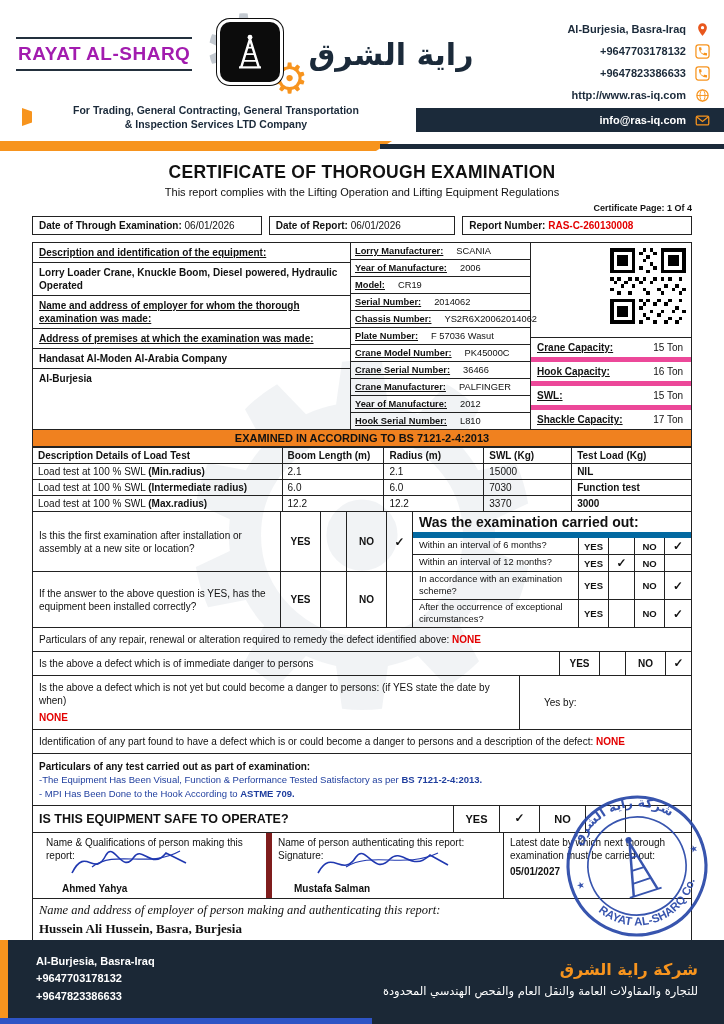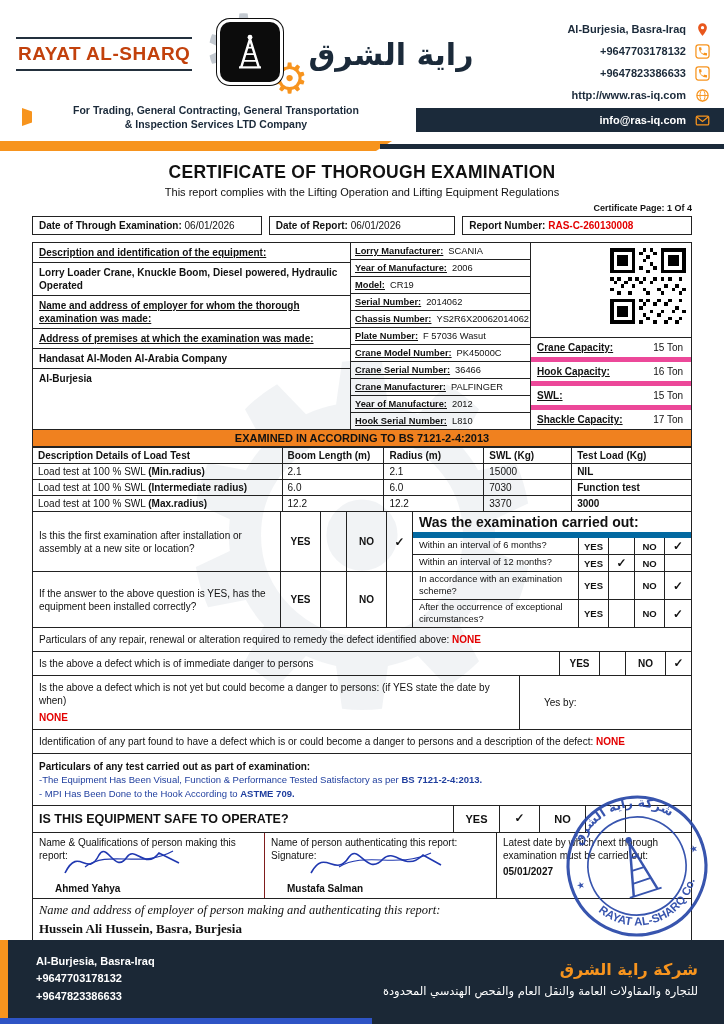--- a/index.html
+++ b/index.html
@@ -8,21 +8,21 @@
   .page { position:relative; width:724px; height:1024px; background:#fff; overflow:hidden; color:#111; }
 
   
   .watermark { position:absolute; left:50%; top:540px; transform:translate(-50%,-50%);
     font-size:470px; color:rgba(120,135,160,0.10); z-index:0; pointer-events:none; line-height:1; }
 
   
   .hdr { position:relative; z-index:1; display:flex; justify-content:space-between; padding:8px 0 0 16px; height:140px; }
   .logo-block { width:400px; }
   .logo-row { display:flex; align-items:center; gap:12px; height:92px; }
-  .logo-name { font-size:19px; font-weight:bold; color:#c2410c; border-top:2px solid #23303d; border-bottom:2px solid #23303d; padding:4px 2px; letter-spacing:.5px; white-space:nowrap; }
+  .logo-name { font-size:19px; font-weight:bold; color:#a21caf; border-top:2px solid #23303d; border-bottom:2px solid #23303d; padding:4px 2px; letter-spacing:.5px; white-space:nowrap; }
   .logo-center { position:relative; width:92px; height:92px; flex:0 0 92px; }
   .gear-big { position:absolute; left:-4px; top:-6px; font-size:96px; line-height:96px; color:#c3c9d0; }
   .gear-small { position:absolute; right:-12px; bottom:0; font-size:42px; line-height:42px; color:#F7941E; }
   .icon-box { position:absolute; left:16px; top:14px; width:60px; height:60px; background:#0c0c0c; border-radius:10px;
     display:flex; align-items:center; justify-content:center; box-shadow:0 0 0 3px #fff, 0 0 0 4px #0c0c0c; }
   .logo-arabic { font-family:"DejaVu Sans", sans-serif; font-size:30px; font-weight:bold; color:#1B2A3A; direction:rtl; white-space:nowrap; }
   .tagline { margin-top:4px; text-align:center; font-weight:bold; color:#1B2A3A; font-size:10.5px; line-height:1.3; position:relative; }
   .tagline::before { content:""; position:absolute; left:6px; top:4px; width:10px; height:18px; background:#F7941E; clip-path:polygon(0 0,100% 20%,100% 80%,0 100%); }
 
   .contact-block { width:310px; padding-top:10px; display:flex; flex-direction:column; align-items:stretch; }
@@ -52,21 +52,21 @@
   .red { color:#E30000; font-weight:bold; }
 
   
   .equip { display:flex; border:1.2px solid #222; margin-top:7px; min-height:188px; align-items:stretch; }
   .eq-left { width:318px; border-right:1px solid #222; display:flex; flex-direction:column; }
   .eq-box { border-bottom:1px solid #222; padding:3px 6px; font-size:10px; line-height:1.3; }
   .eq-box:last-child { border-bottom:none; flex:1; }
   .lbl { font-weight:bold; text-decoration:underline; }
   .bold { font-weight:bold; }
   .eq-mid { width:180px; border-right:1px solid #222; display:flex; flex-direction:column; }
-  .eq-row { border-bottom:1px solid #222; padding:2px 4px; font-size:9.3px; flex:1; display:flex; align-items:center; gap:5px; white-space:nowrap; }
+  .eq-row { border-bottom:1px solid #222; padding:2px 4px; font-size:9.3px; flex:1; display:flex; align-items:center; gap:13px; white-space:nowrap; }
   .eq-row:last-child { border-bottom:none; }
   .eq-row.sep { border-top:1px solid #222; margin-top:-1px; }
   .eq-right { flex:1; display:flex; flex-direction:column; }
   .qr-wrap { padding:5px 5px 0 0; display:flex; justify-content:flex-end; }
   .qr-wrap svg { width:76px; height:76px; }
   .caps { margin-top:auto; border-top:1px solid #222; }
   .cap-row { display:flex; justify-content:space-between; align-items:center; border-bottom:5px solid #ec4899; padding:4px 8px 4px 6px; font-size:10px; }
   .cap-row:last-child { border-bottom:none; }
 
   
@@ -98,21 +98,21 @@
   .tests div { margin-top:1px; }
   .blue { color:#1F3E9E; font-size:9.5px; }
   .blue b { color:#1F3E9E; }
   .safe-q { width:420px; padding:5px 6px; font-weight:bold; font-size:12.5px; display:flex; align-items:center; }
   .yn.b { width:46px; font-size:11px; } .tick.b { width:40px; }
   .fill { flex:1; border-left:1px solid #222; }
 
   
   .sign { display:flex; border:1.2px solid #222; border-top:none; align-items:stretch; min-height:66px; }
   .s-col { padding:3px 6px; font-size:10px; position:relative; line-height:1.3; }
-  .c1 { width:232px; border-right:1px solid #7f1d1d; }
+  .c1 { width:232px; border-right:6px solid #7f1d1d;margin-left:7px; }
   .c2 { width:232px; border-right:1px solid #222; }
   .c3 { flex:1; }
   .s-name { font-weight:bold; position:absolute; bottom:3px; left:22px; }
   .s-date { font-weight:bold; margin-top:3px; }
   .sig { position:absolute; pointer-events:none; }
   .sig1 { left:28px; top:6px; width:150px; height:46px; }
   .sig2 { left:40px; top:10px; width:150px; height:42px; }
 
   .emp { border:1.2px solid #222; border-top:none; padding:4px 6px 7px; min-height:42px; }
   .emp-label { font-family:"Liberation Serif", serif; font-style:italic; font-size:12.5px; }

